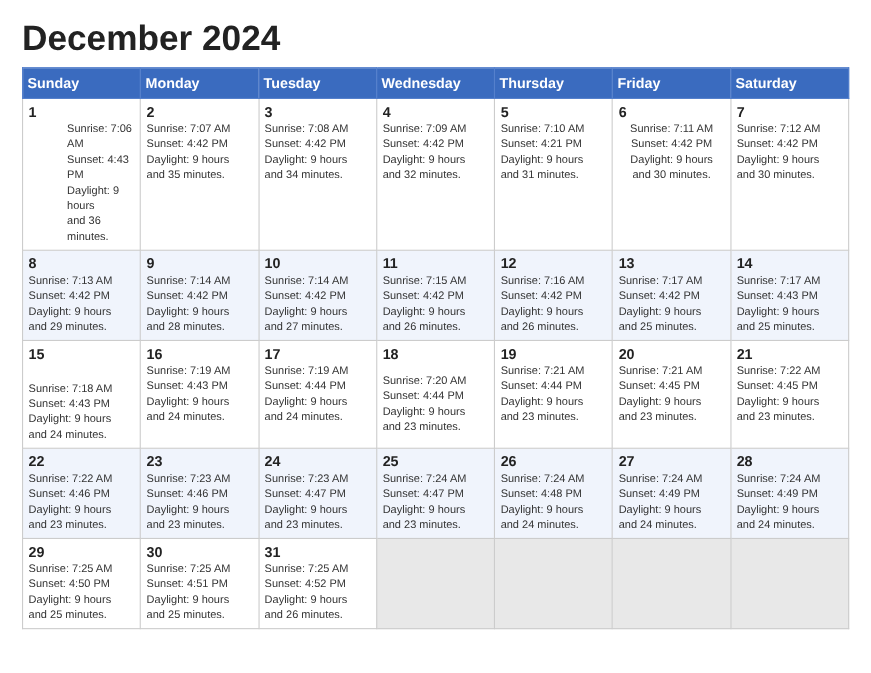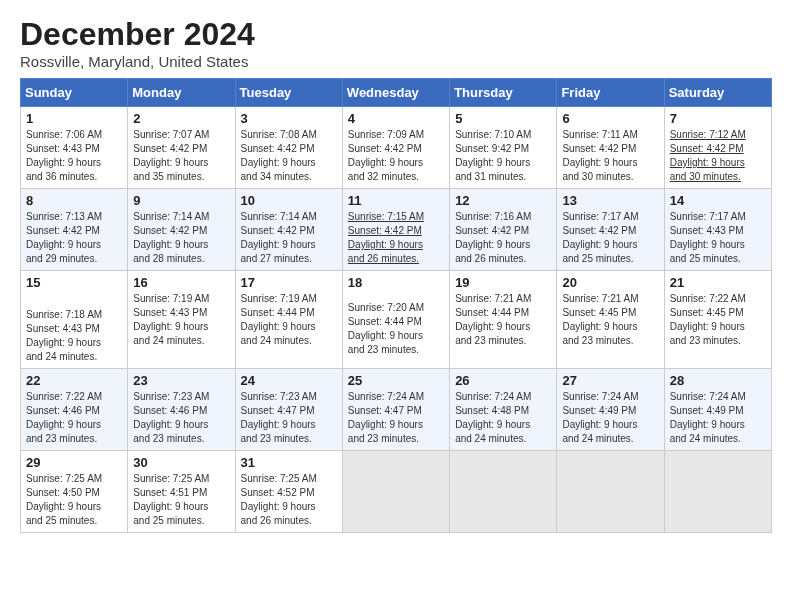--- a/index.html
+++ b/index.html
@@ -84,41 +84,40 @@
       color: #333;
       line-height: 1.4;
     }
   </style>
 </head>
 <body>
 
 <div class="header-area">
   <div class="title-area">
     <div class="month-title">December 2024</div>
-    <div class="location">Rossville, Maryland, United States</div>
   </div>
 </div>
 
 <table class="calendar-table">
   <thead>
     <tr id="weekday-header">
         <th>Sunday</th>
         <th>Monday</th>
         <th>Tuesday</th>
         <th>Wednesday</th>
         <th>Thursday</th>
         <th>Friday</th>
         <th>Saturday</th>
       </tr>
   </thead>
   <tbody id="calendar-body">
       <tr>
         <td>
           <span class="day-num">1</span>
-          <div class="day-info" style="white-space: pre-line;">Sunrise: 7:06 AM
+          <div class="day-info" style="white-space: pre-line; margin-left: 35px;">Sunrise: 7:06 AM
 Sunset: 4:43 PM
 Daylight: 9 hours
 and 36 minutes.</div>
         </td>
         <td>
           <span class="day-num">2</span>
           <div class="day-info" style="white-space: pre-line;">Sunrise: 7:07 AM
 Sunset: 4:42 PM
 Daylight: 9 hours
 and 35 minutes.</div>
@@ -133,34 +132,34 @@
         <td>
           <span class="day-num">4</span>
           <div class="day-info" style="white-space: pre-line;">Sunrise: 7:09 AM
 Sunset: 4:42 PM
 Daylight: 9 hours
 and 32 minutes.</div>
         </td>
         <td>
           <span class="day-num">5</span>
           <div class="day-info" style="white-space: pre-line;">Sunrise: 7:10 AM
-Sunset: 9:42 PM
+Sunset: 4:21 PM
 Daylight: 9 hours
 and 31 minutes.</div>
         </td>
         <td>
           <span class="day-num">6</span>
-          <div class="day-info" style="white-space: pre-line;">Sunrise: 7:11 AM
+          <div class="day-info" style="white-space: pre-line; text-align: center;">Sunrise: 7:11 AM
 Sunset: 4:42 PM
 Daylight: 9 hours
 and 30 minutes.</div>
         </td>
         <td>
           <span class="day-num">7</span>
-          <div class="day-info" style="white-space: pre-line; text-decoration: underline;">Sunrise: 7:12 AM
+          <div class="day-info" style="white-space: pre-line;">Sunrise: 7:12 AM
 Sunset: 4:42 PM
 Daylight: 9 hours
 and 30 minutes.</div>
         </td>
       </tr>
       <tr>
         <td>
           <span class="day-num">8</span>
           <div class="day-info" style="white-space: pre-line;">Sunrise: 7:13 AM
 Sunset: 4:42 PM
@@ -176,21 +175,21 @@
         </td>
         <td>
           <span class="day-num">10</span>
           <div class="day-info" style="white-space: pre-line;">Sunrise: 7:14 AM
 Sunset: 4:42 PM
 Daylight: 9 hours
 and 27 minutes.</div>
         </td>
         <td>
           <span class="day-num">11</span>
-          <div class="day-info" style="white-space: pre-line; text-decoration: underline;">Sunrise: 7:15 AM
+          <div class="day-info" style="white-space: pre-line;">Sunrise: 7:15 AM
 Sunset: 4:42 PM
 Daylight: 9 hours
 and 26 minutes.</div>
         </td>
         <td>
           <span class="day-num">12</span>
           <div class="day-info" style="white-space: pre-line;">Sunrise: 7:16 AM
 Sunset: 4:42 PM
 Daylight: 9 hours
 and 26 minutes.</div>

